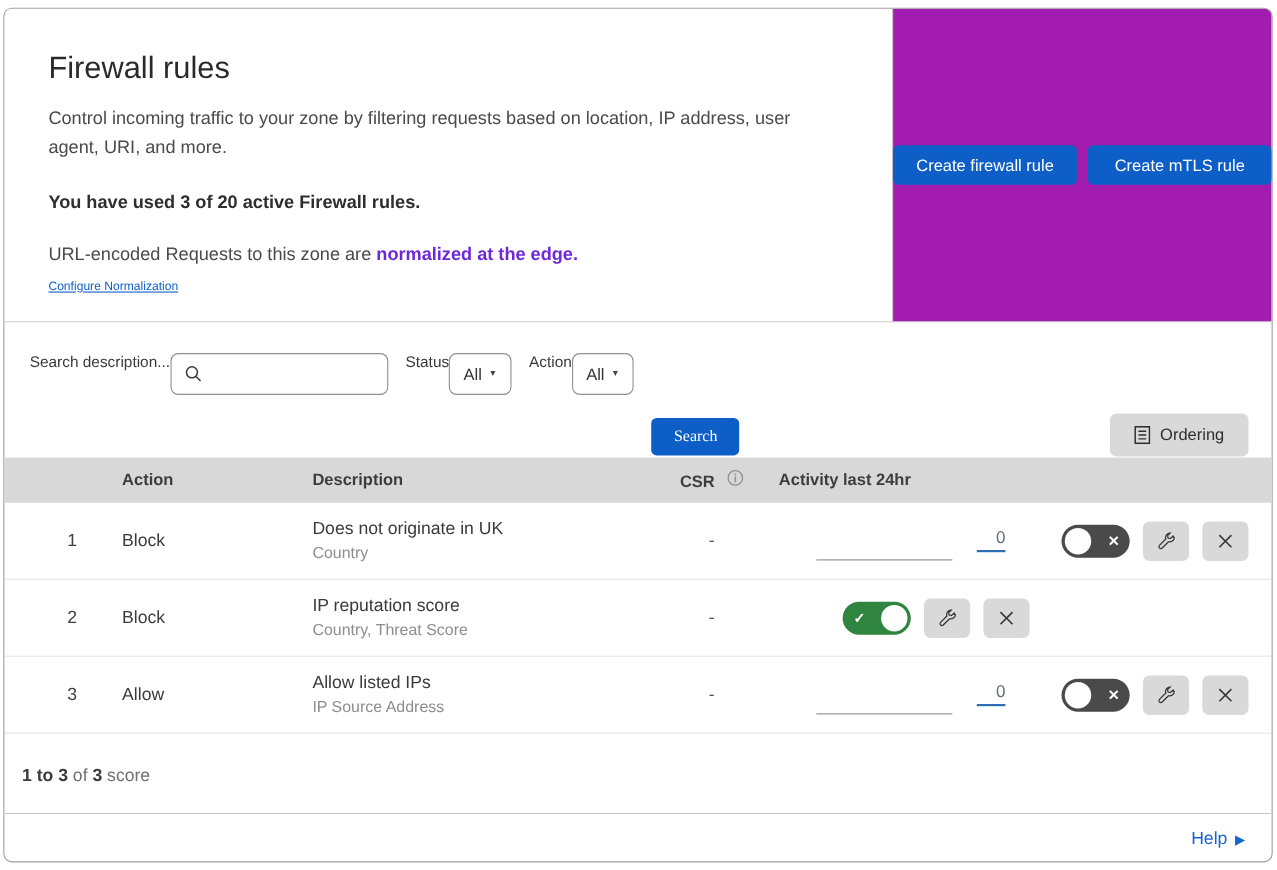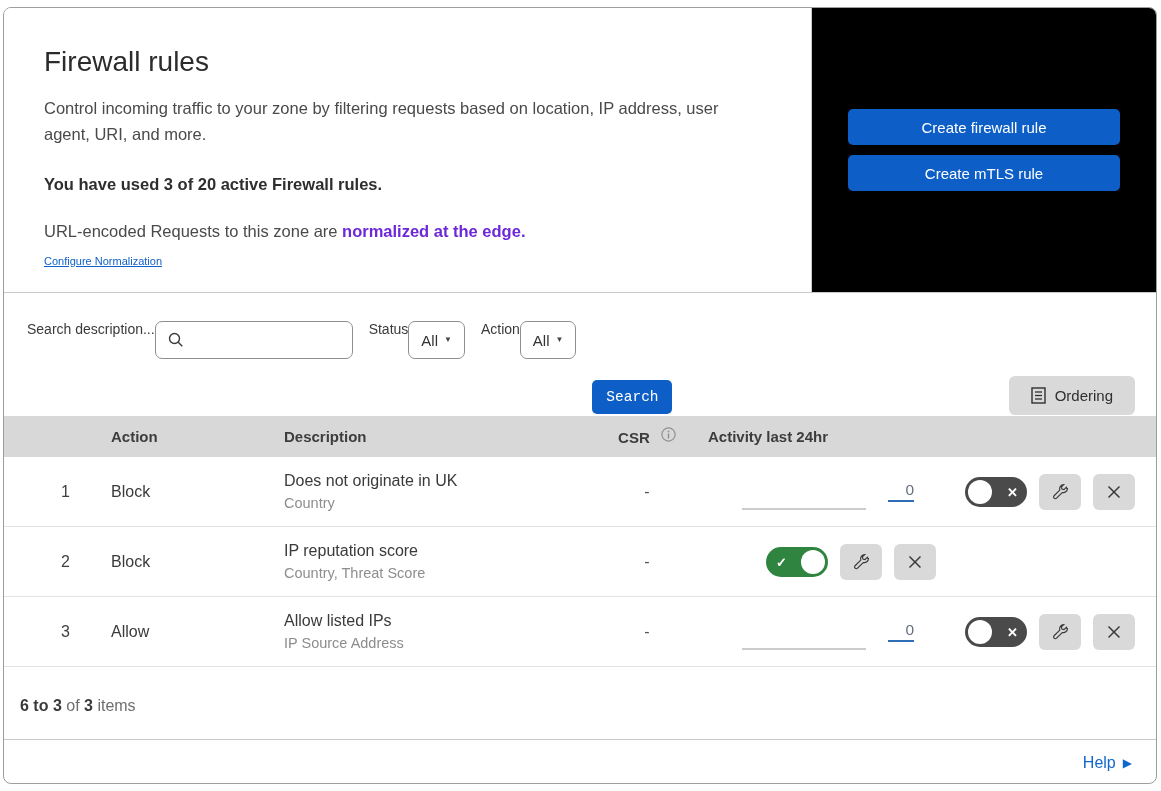--- a/index.html
+++ b/index.html
@@ -12,40 +12,40 @@
   }
   
   .top { display:flex; height:285px; border-bottom:1px solid #c9c9c9; flex:none; }
   .top-left { flex:1; padding:38px 40px 0 40px; background:#fff; }
   .page-title { font-size:28px; font-weight:400; color:#2b2b2b; margin-bottom:17px; }
   .descr { font-size:16.5px; line-height:26px; color:#4a4a4a; max-width:720px; margin-bottom:28px; }
   .usage { font-size:16.5px; font-weight:700; color:#2e2e2e; margin-bottom:28px; }
   .norm { font-size:16.5px; color:#4a4a4a; margin-bottom:10px; }
   .norm b { color:#6d28d9; }
   .norm-link { font-size:11px; color:#1160c7; text-decoration:underline; cursor:pointer; display:inline-block; }
-  .top-right { width:345px; flex:none; background:#000000; border-left:1px solid #c9c9c9;
-    display:flex; flex-direction:column; justify-content:center; align-items:center; gap:10px; }
+  .top-right { width:345px; flex:none; background:#a21caf; border-left:1px solid #c9c9c9;
+    display:flex; flex-direction:row; align-items:center; gap:10px; }
   .btn-primary { width:272px; height:36px; background:#0d5fc7; color:#fff; border:none;
     border-radius:5px; font-size:15px; font-family:inherit; cursor:pointer; }
   
   .filters { height:123px; padding:28px 21px 0 23px; display:flex; justify-content:space-between; flex:none; }
   .filters-left { display:flex; gap:16px; }
   .field { display:flex; flex-direction:row; }
   .field-label { font-size:14px; color:#3a3a3a; margin-bottom:9px; }
   .search-box { width:198px; height:38px; border:1px solid #8f8f8f; border-radius:7px;
     display:flex; align-items:center; padding-left:12px; background:#fff; }
   .search-box input { border:none; outline:none; flex:1; height:100%; font-size:14px;
     font-family:inherit; background:transparent; margin-left:8px; }
   .dropdown { height:38px; border:1px solid #8f8f8f; border-radius:7px; background:#fff;
     display:flex; align-items:center; justify-content:center; gap:6px; padding:0 12px;
     font-size:15px; color:#333; cursor:pointer; }
   .caret { font-size:8px; color:#444; line-height:1; }
   .btn-search { align-self:flex-end; margin-bottom:2px; width:80px; height:34px;
     background:#0d5fc7; color:#fff; border:none; border-radius:5px; font-size:14.5px;
-    font-family:Liberation Mono, monospace; cursor:pointer; }
+    font-family:Liberation Serif, serif; cursor:pointer; }
   .btn-ordering { align-self:flex-end; margin-bottom:1px; height:39px; padding:0 22px;
     background:#d9d9d9; border:none; border-radius:6px; font-size:15px; color:#2f2f2f;
     font-family:inherit; display:flex; align-items:center; gap:9px; cursor:pointer;justify-content:center; }
   
   .grid { display:grid; grid-template-columns:95px 173px 320px 110px 255px 1fr; align-items:center; }
   .thead { height:41px; background:#d8d8d8; flex:none; font-size:15px; font-weight:700; color:#3d3d3d; }
   .th-action,.td-action { padding-left:12px; }
   .th-desc,.td-desc { padding-left:12px; }
   .th-csr,.td-csr { text-align:center; }
   .th-activity { padding-left:6px; display:flex; align-items:center; gap:6px; }
@@ -267,21 +267,21 @@
           <svg width="16" height="16" viewBox="0 0 16 16">
               <line x1="2.5" y1="2.5" x2="13.5" y2="13.5" stroke="#383838" stroke-width="1.5"></line>
               <line x1="13.5" y1="2.5" x2="2.5" y2="13.5" stroke="#383838" stroke-width="1.5"></line>
             </svg>
         </span>
       </button>
     </div>
   </div>
 
   <div class="items-bar">
-    <b>6 to 3</b><span> of </span><b>3</b><span> items</span>
+    <b>1 to 3</b><span> of </span><b>3</b><span> score</span>
   </div>
 
   <div class="help-bar">
     <a class="help-link">
       <span>Help</span>
       <span class="help-arrow">▶</span>
     </a>
   </div>
 
 </div>

